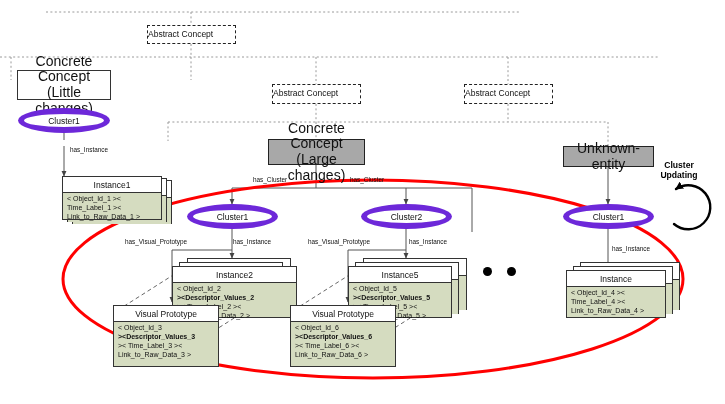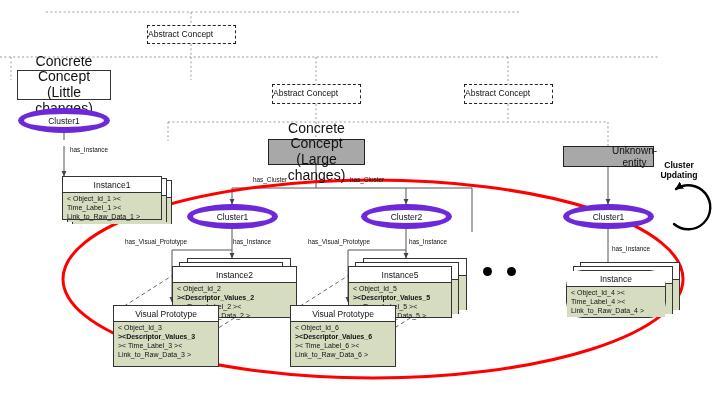--- a/index.html
+++ b/index.html
@@ -30,23 +30,22 @@
     border:1px solid #333;
     background:#ffffff;
     font-size:14px;
     color:#111;
     white-space:pre-line;
   }
   .concrete.grey{background:#a8a8a8;border:1px solid #222;}
   .unknown{
     border:1px solid #222;
     background:#a8a8a8;
-    font-size:10px;
+    font-size:14px;
     color:#111;
-    padding-left:48px;
   }
 
   .cluster{
     position:absolute;
     border:6px solid #6d28d9;
     border-radius:50%;
     background:#ffffff;
     display:flex;align-items:center;justify-content:center;
     font-size:8.5px;color:#111;
     box-sizing:border-box;
@@ -265,21 +264,21 @@
 
   <div class="card" style="left:560px;top:262px;width:118px;height:54px;">
     <div class="sheet" style="left:20px;top:0px;width:100px;height:48px;">
         <div class="hd"></div>
         <div class="bd"></div>
       </div>
     <div class="sheet" style="left:13px;top:4px;width:100px;height:48px;">
         <div class="hd"></div>
         <div class="bd"></div>
       </div>
-    <div class="front" style="left:6px;top:8px;width:100px;height:48px;border-radius:16px;">
+    <div class="front" style="left:6px;top:8px;width:100px;height:48px;">
       <div class="title">Instance</div>
       <div class="body"><span>&lt; Object_Id_4 &gt;&lt;</span><br><span>Time_Label_4 &gt;&lt;</span><br><span>Link_to_Raw_Data_4 &gt;</span></div>
     </div>
   </div>
 
   <div class="card" style="left:113px;top:305px;width:106px;height:62px;">
     <div class="front" style="width:106px;height:62px;">
       <div class="title">Visual Prototype</div>
       <div class="body"><span>&lt; Object_Id_3</span><br><b>&gt;&lt;Descriptor_Values_3</b><br><span>&gt;&lt; Time_Label_3 &gt;&lt;</span><br><span>Link_to_Raw_Data_3 &gt;</span></div>
     </div>

